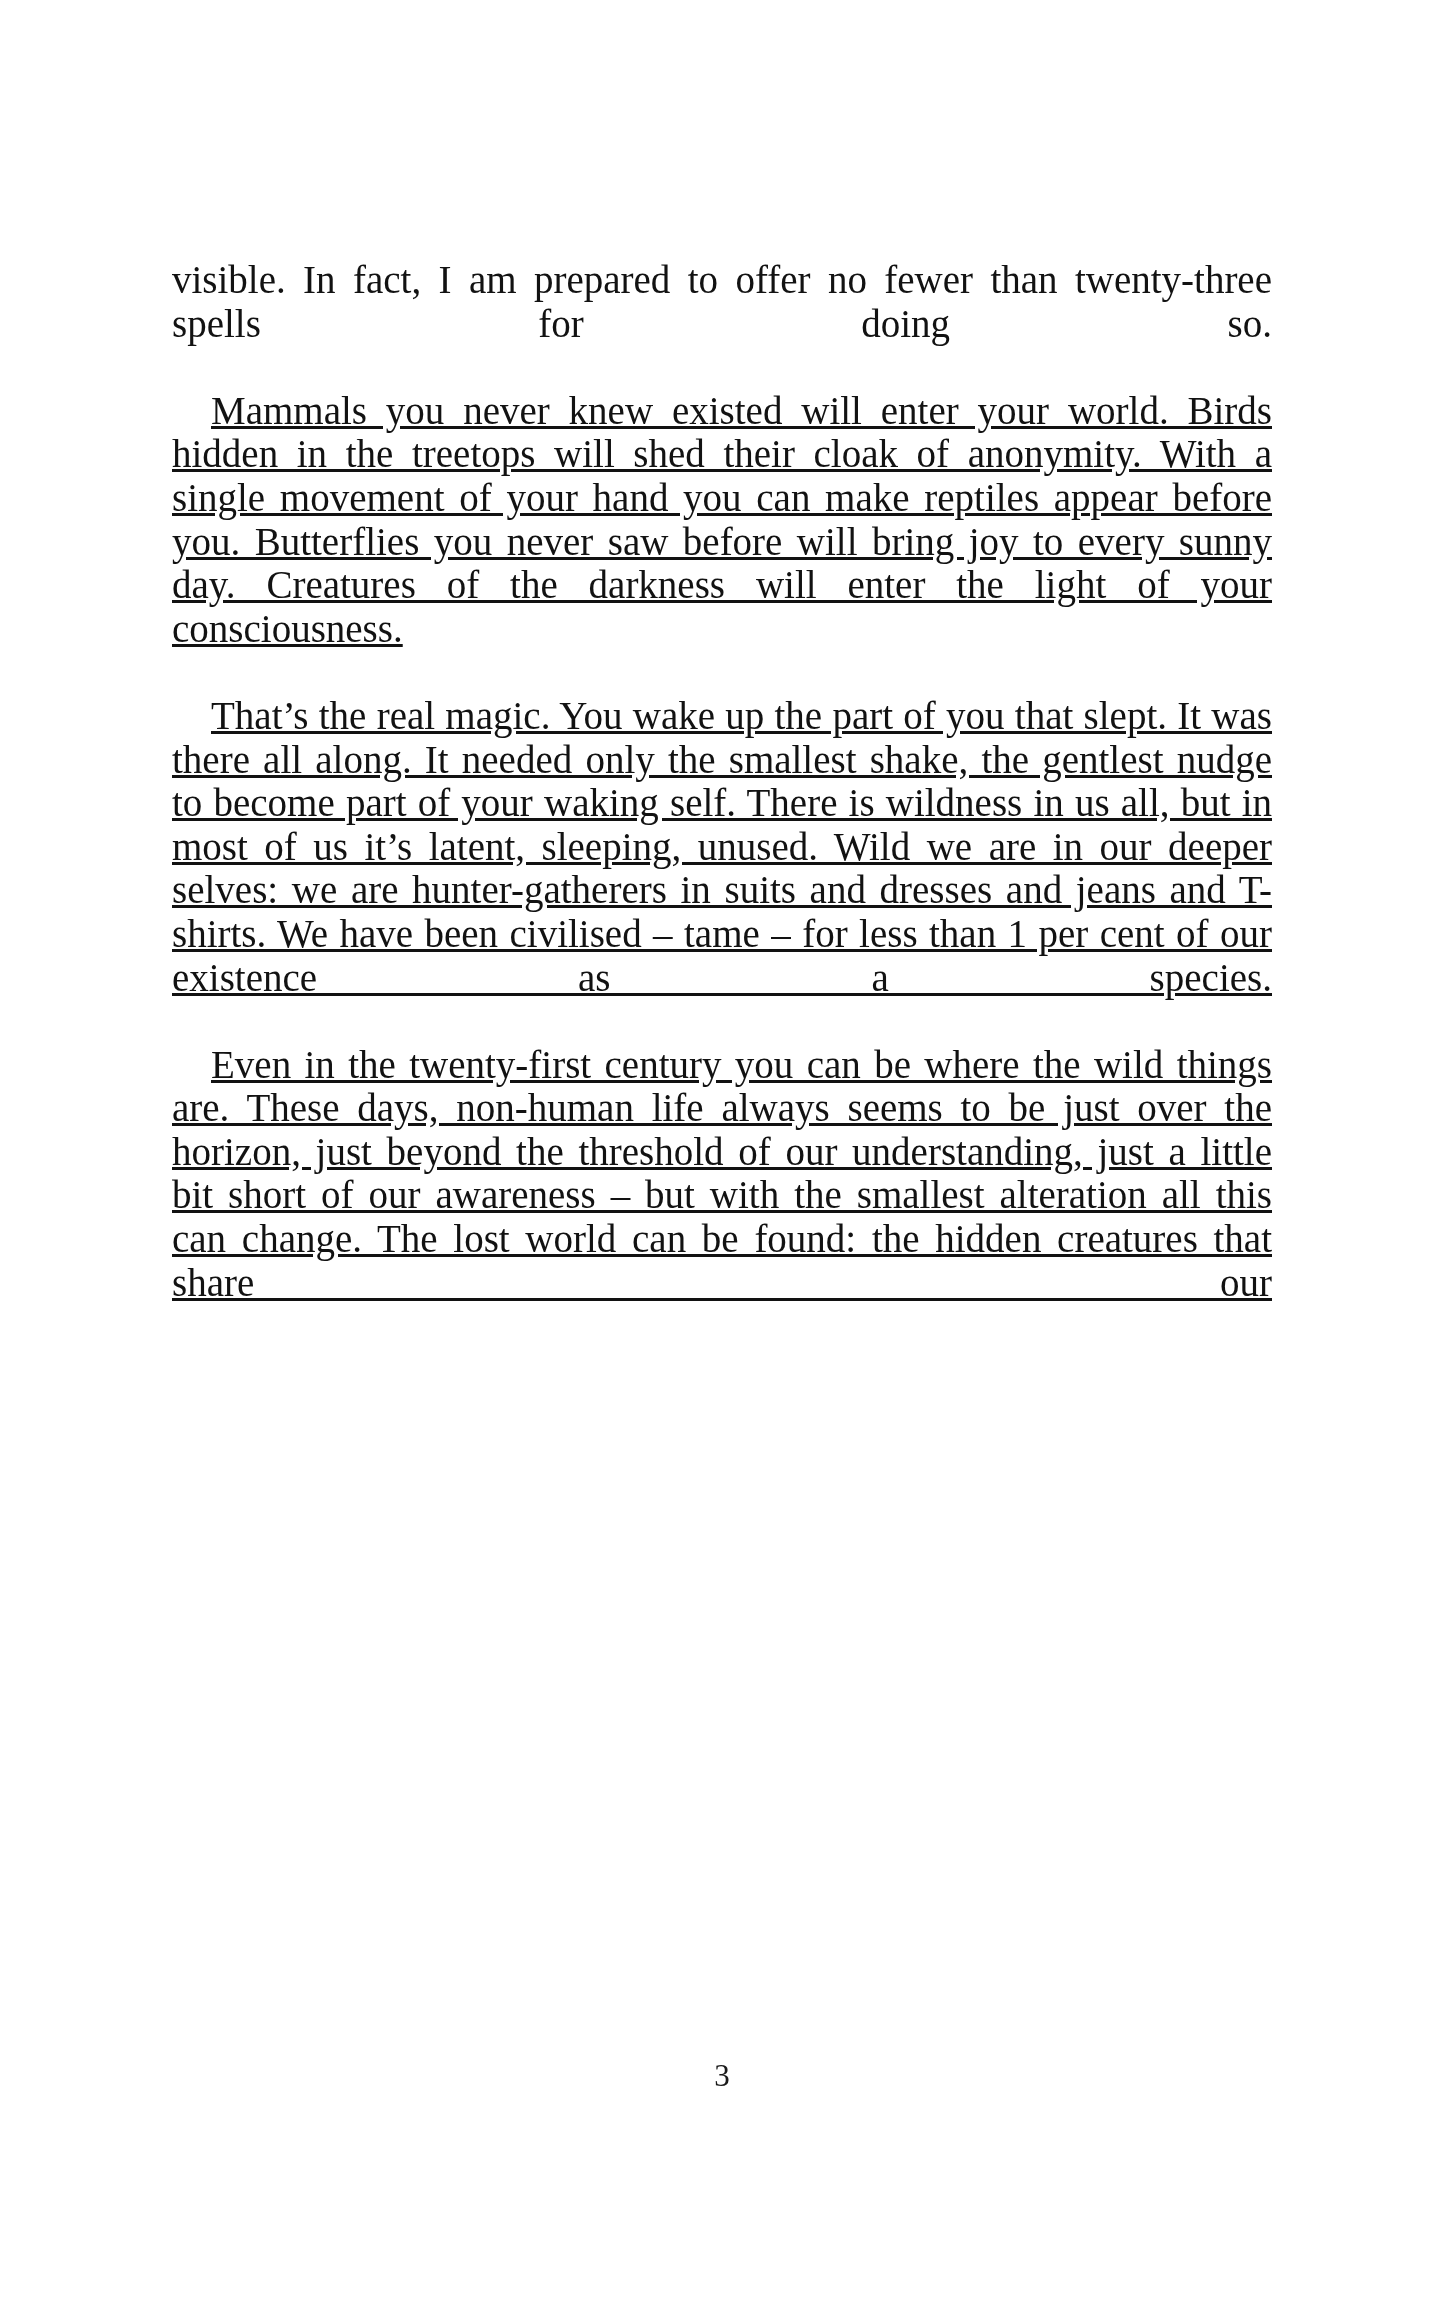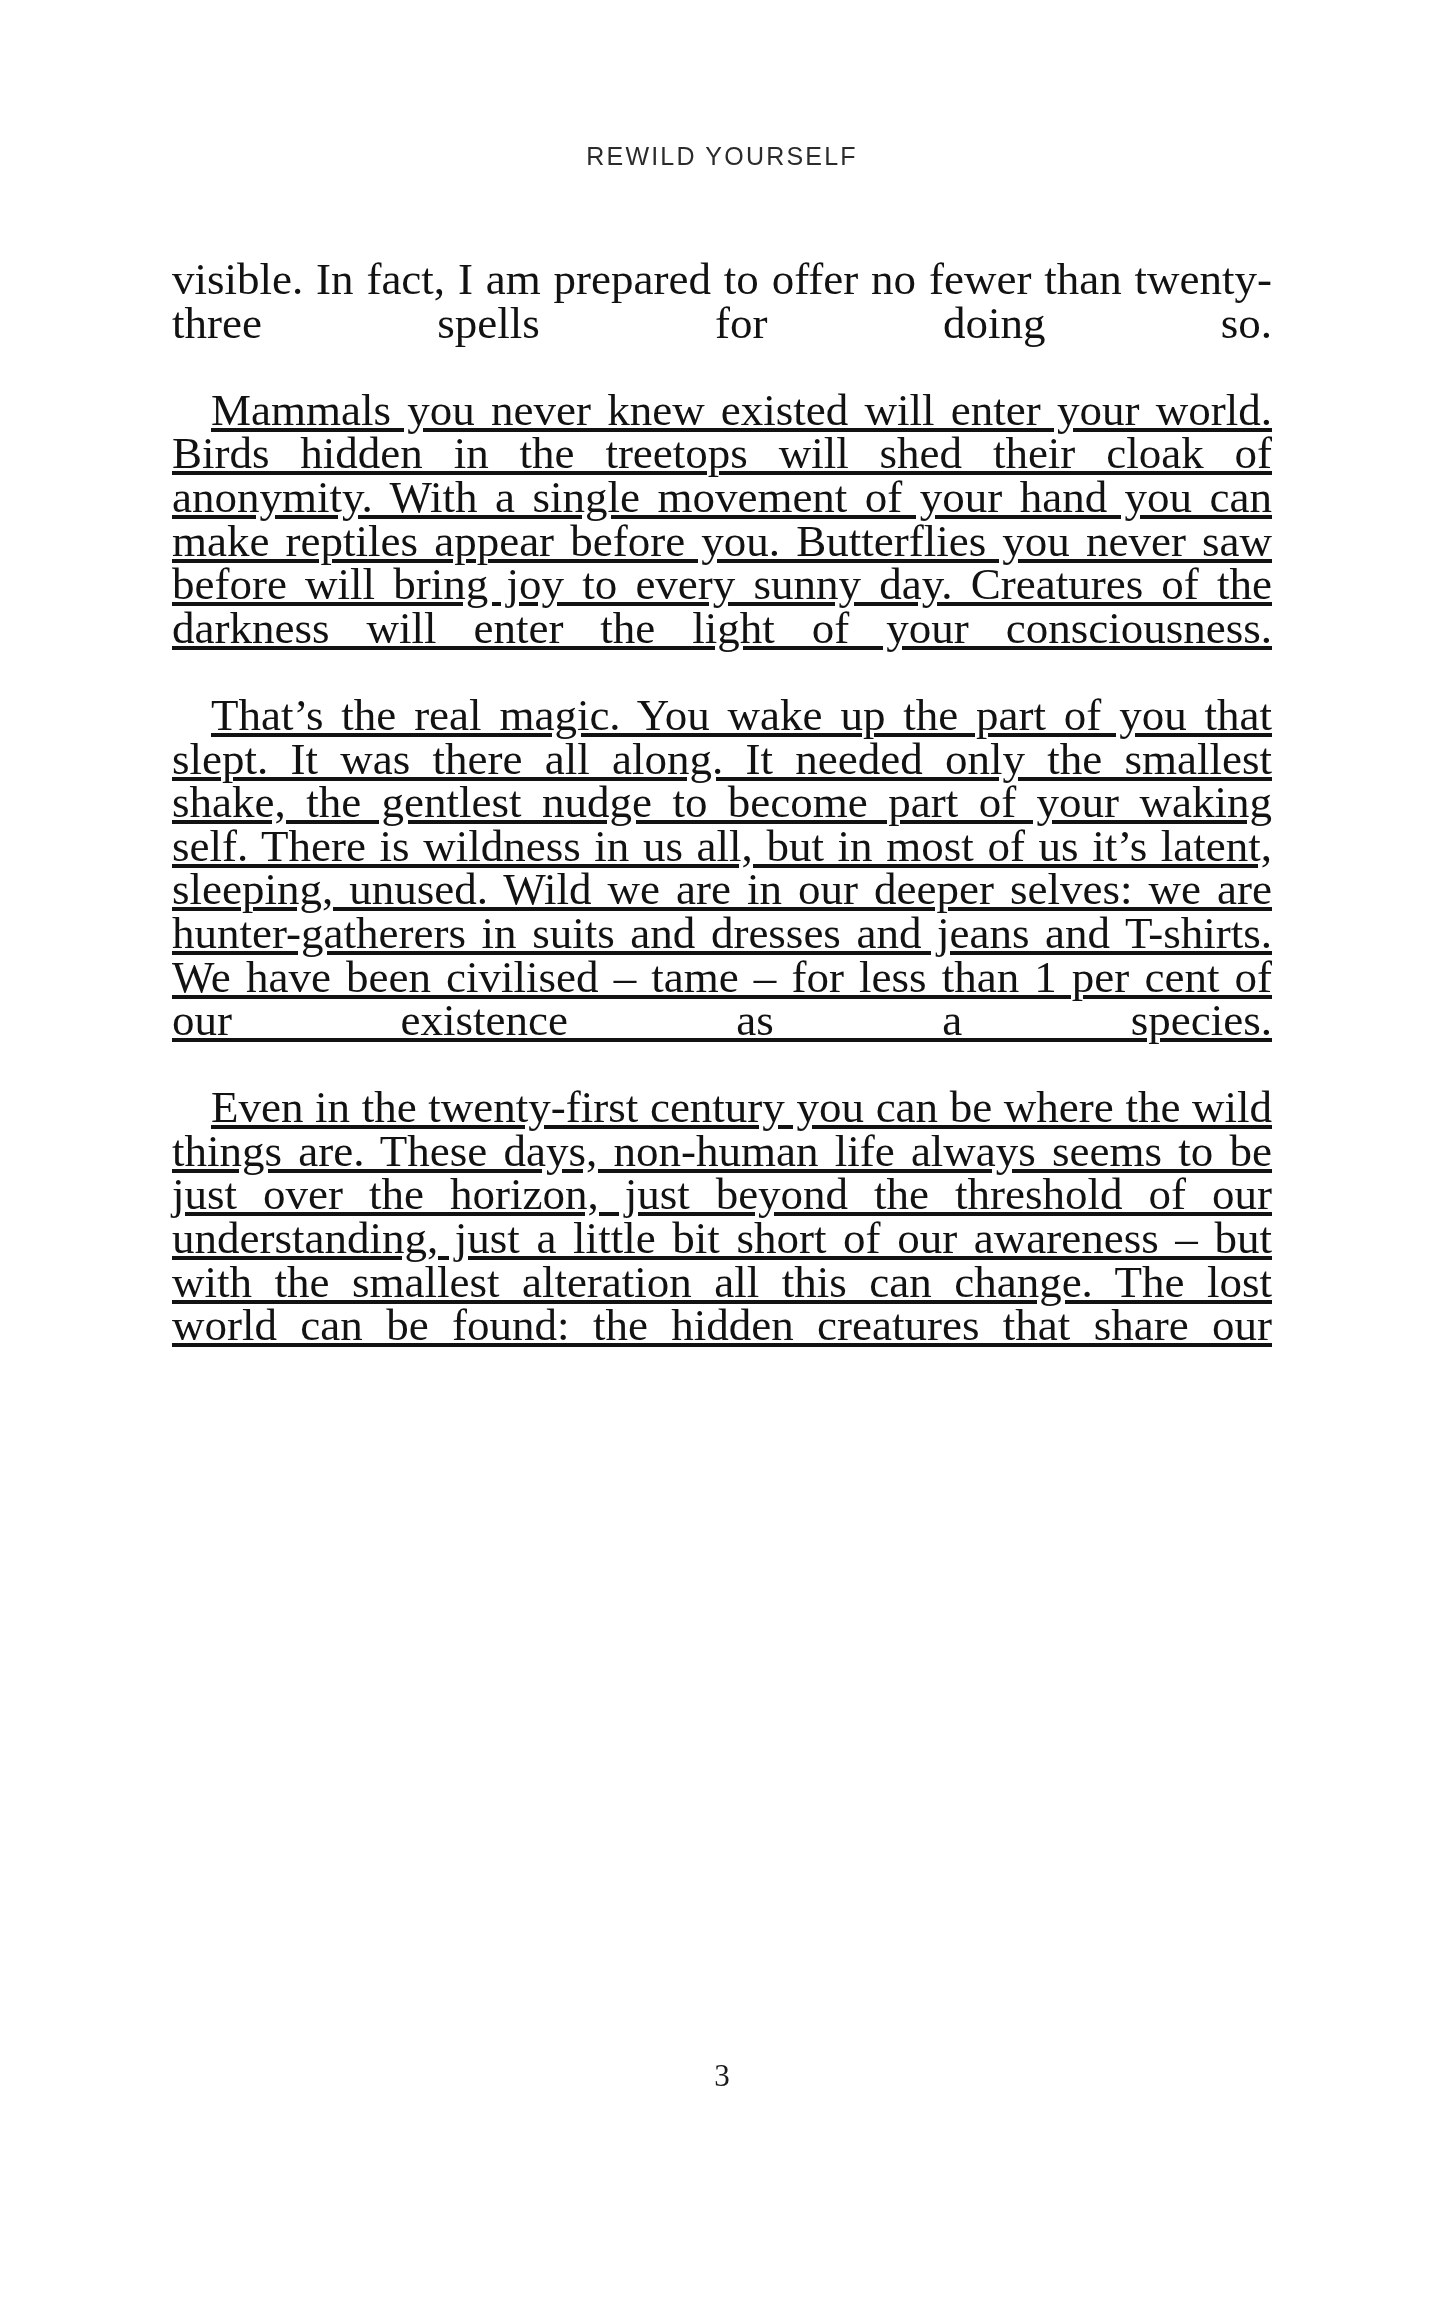--- a/index.html
+++ b/index.html
@@ -46,21 +46,21 @@
   
   .text-column {
     position: absolute;
     left: 172px;
     top: 258px;
     width: 1100px;
   }
 
   .body-paragraph {
     margin: 0;
-    font-size: 45px;
+    font-size: 39px;
     line-height: 43.6px;
     text-align: justify;
     text-justify: inter-word;
     color: #121212;
     hyphens: none;
     -webkit-hyphens: none;
     word-spacing: 0px;
   }
   .body-paragraph.indent {
     text-indent: 39px;
@@ -83,21 +83,20 @@
     font-size: 31px;
     line-height: 1;
     color: #1a1a1a;
   }
 </style>
 </head>
 <body>
 
 <div class="page">
 
-  <div class="running-header">REWILD YOURSELF</div>
 
   <div class="text-column">
 
     <p class="body-paragraph">visible. In fact, I am prepared to offer no fewer than twenty-three spells for doing so.</p>
 
     <p class="body-paragraph indent">Mammals you never knew existed will enter your world. Birds hidden in the treetops will shed their cloak of anonymity. With a single movement of your hand you can make reptiles appear before you. Butterflies you never saw before will bring joy to every sunny day. Creatures of the darkness will enter the light of your consciousness.</p>
 
 
     <p class="body-paragraph indent">That’s the real magic. You wake up the part of you that slept. It was there all along. It needed only the smallest shake, the gentlest nudge to become part of your waking self. There is wildness in us all, but in most of us it’s latent, sleeping, unused. Wild we are in our deeper selves: we are hunter-gatherers in suits and dresses and jeans and T-shirts. We have been civilised – tame – for less than 1 per cent of our existence as a species.</p>
 

